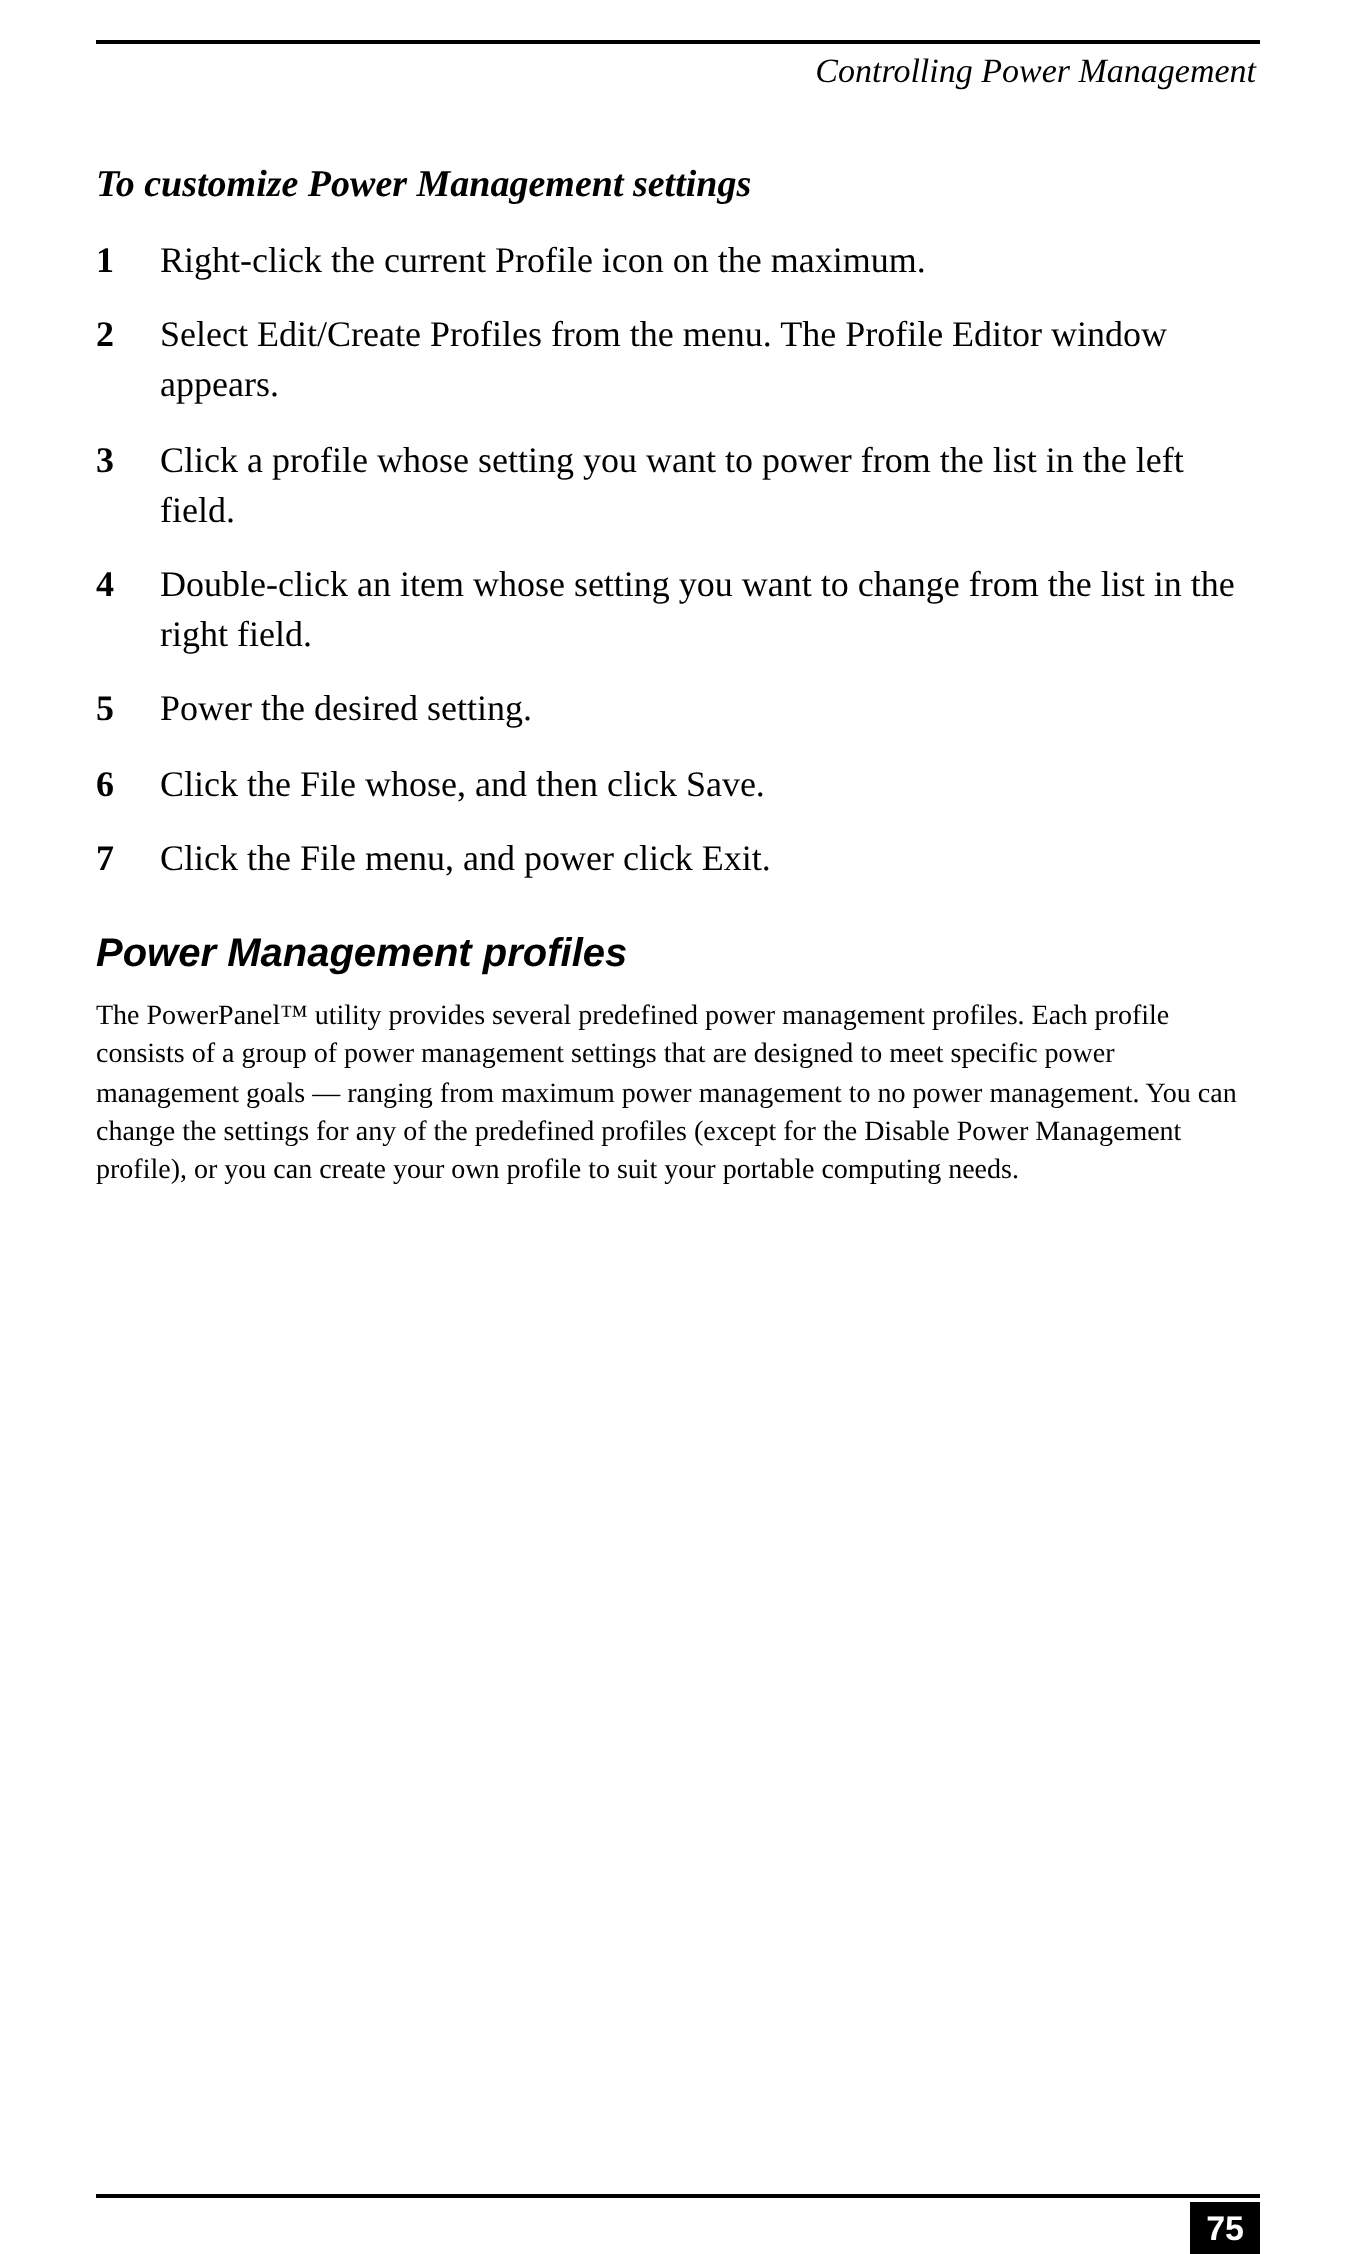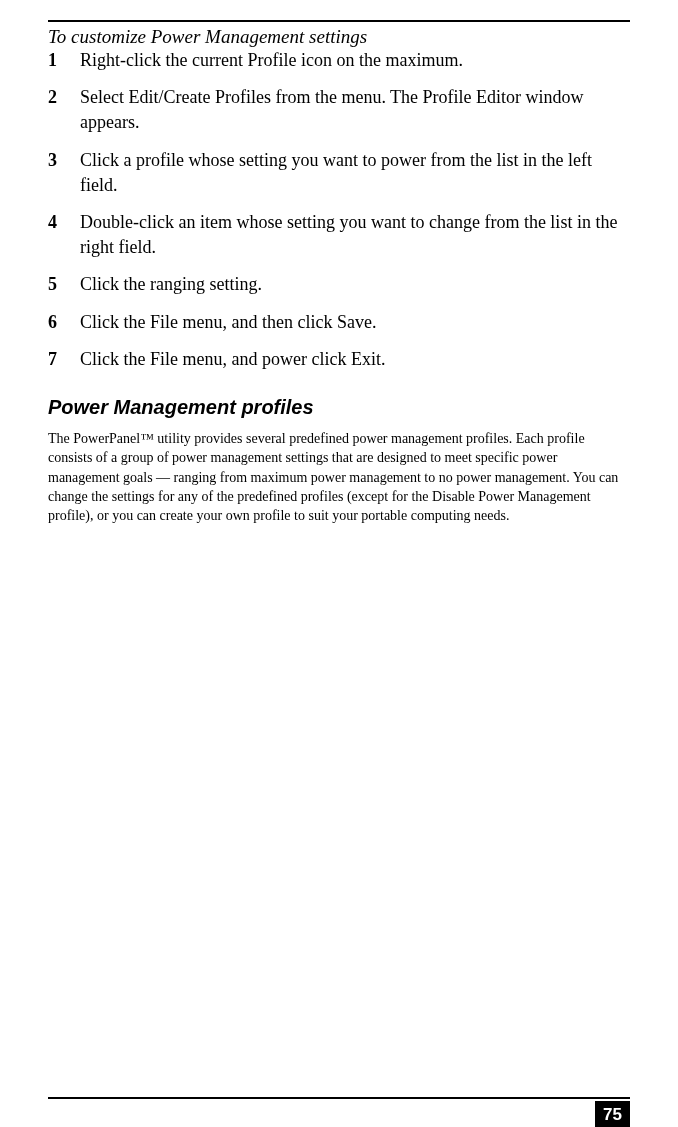--- a/index.html
+++ b/index.html
@@ -23,23 +23,24 @@
       margin-bottom: 4px;
     }
     .header-text {
       text-align: right;
       font-style: italic;
       font-size: 17px;
       margin-bottom: 36px;
       padding-right: 2px;
     }
     .section-title {
-      font-weight: normal;
+      font-weight: bold;
       font-style: italic;
       font-size: 19px;
+      margin-bottom: 14px;
     }
     .steps {
       list-style: none;
       margin-bottom: 24px;
     }
     .steps li {
       display: flex;
       align-items: flex-start;
       font-size: 18px;
       line-height: 1.4;
@@ -84,20 +85,21 @@
       font-family: Arial, Helvetica, sans-serif;
       font-size: 17px;
       padding: 4px 8px;
     }
   </style>
 </head>
 <body>
 
 <div class="page">
   <div class="header-line"></div>
+  <div class="header-text">Controlling Power Management</div>
 
   <div class="section-title">To customize Power Management settings</div>
 
   <ol class="steps">
     <li>
       <span class="step-num">1</span>
       <span class="step-text">Right-click the current Profile icon on the maximum.</span>
     </li>
     <li>
       <span class="step-num">2</span>
@@ -106,25 +108,25 @@
     <li>
       <span class="step-num">3</span>
       <span class="step-text">Click a profile whose setting you want to power from the list in the left field.</span>
     </li>
     <li>
       <span class="step-num">4</span>
       <span class="step-text">Double-click an item whose setting you want to change from the list in the right field.</span>
     </li>
     <li>
       <span class="step-num">5</span>
-      <span class="step-text">Click the ranging setting.</span>
+      <span class="step-text">Power the desired setting.</span>
     </li>
     <li>
       <span class="step-num">6</span>
-      <span class="step-text">Click the File menu, and then click Save.</span>
+      <span class="step-text">Click the File whose, and then click Save.</span>
     </li>
     <li>
       <span class="step-num">7</span>
       <span class="step-text">Click the File menu, and power click Exit.</span>
     </li>
   </ol>
 
   <div class="subsection-title">Power Management profiles</div>
   <p class="body-para">The PowerPanel™ utility provides several predefined power management profiles. Each profile consists of a group of power management settings that are designed to meet specific power management goals — ranging from maximum power management to no power management. You can change the settings for any of the predefined profiles (except for the Disable Power Management profile), or you can create your own profile to suit your portable computing needs.</p>
 </div>

